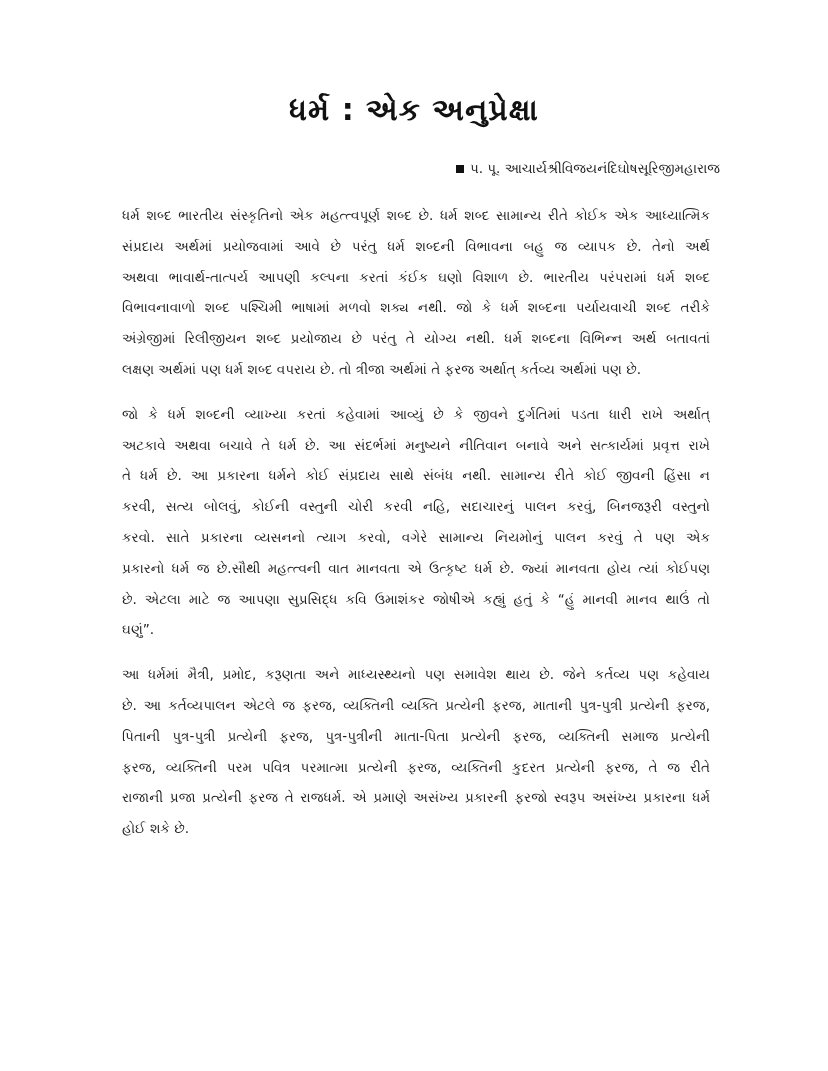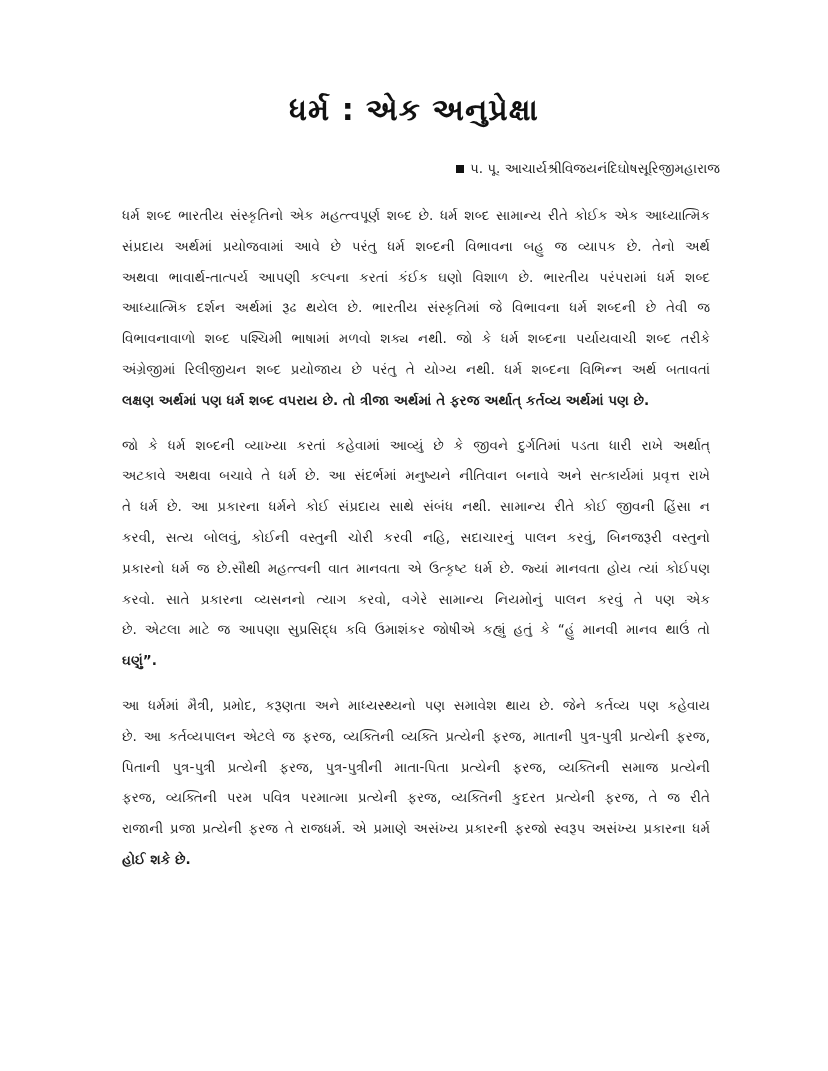--- a/index.html
+++ b/index.html
@@ -21,50 +21,49 @@
     .bullet { display: inline-block; width: 8px; height: 8px; background: #111; }
     .body {
       position: absolute; left: 118px; top: 200px; width: 592px;
     }
     .para {
       margin: 0 0 14px 4px;
       font-size: 13.6px; line-height: 30.8px;
       text-align: justify; color: #1d1d1d;
     }
     .para .line { display: block; text-align: justify; text-align-last: justify; white-space: nowrap; overflow: hidden; }
-    .para .line.last { text-align-last: left; font-weight: bold; }
+    .para .line.last { text-align-last: left; }
   </style>
 </head>
 <body>
 
 <div class="page">
   <div class="title">ધર્મ : એક અનુપ્રેક્ષા</div>
 
   <div class="byline">
     <span class="bullet"></span>
     <span>પ. પૂ. આચાર્યશ્રીવિજયનંદિઘોષસૂરિજીમહારાજ</span>
   </div>
 
   <div class="body">
     <p class="para">
       <span class="line">ધર્મ શબ્દ ભારતીય સંસ્કૃતિનો એક મહત્ત્વપૂર્ણ શબ્દ છે. ધર્મ શબ્દ સામાન્ય રીતે કોઈક એક આધ્યાત્મિક</span>
       <span class="line">સંપ્રદાય અર્થમાં પ્રયોજવામાં આવે છે પરંતુ ધર્મ શબ્દની વિભાવના બહુ જ વ્યાપક છે. તેનો અર્થ</span>
       <span class="line">અથવા ભાવાર્થ-તાત્પર્ય આપણી કલ્પના કરતાં કંઈક ઘણો વિશાળ છે. ભારતીય પરંપરામાં ધર્મ શબ્દ</span>
-      <span class="line">આધ્યાત્મિક દર્શન અર્થમાં રૂઢ થયેલ છે. ભારતીય સંસ્કૃતિમાં જે વિભાવના ધર્મ શબ્દની છે તેવી જ</span>
       <span class="line">વિભાવનાવાળો શબ્દ પશ્ચિમી ભાષામાં મળવો શક્ય નથી. જો કે ધર્મ શબ્દના પર્યાયવાચી શબ્દ તરીકે</span>
       <span class="line">અંગ્રેજીમાં રિલીજીયન શબ્દ પ્રયોજાય છે પરંતુ તે યોગ્ય નથી. ધર્મ શબ્દના વિભિન્ન અર્થ બતાવતાં</span>
       <span class="line last">લક્ષણ અર્થમાં પણ ધર્મ શબ્દ વપરાય છે. તો ત્રીજા અર્થમાં તે ફરજ અર્થાત્ કર્તવ્ય અર્થમાં પણ છે.</span>
     </p>
     <p class="para">
       <span class="line">જો કે ધર્મ શબ્દની વ્યાખ્યા કરતાં કહેવામાં આવ્યું છે કે જીવને દુર્ગતિમાં પડતા ધારી રાખે અર્થાત્</span>
       <span class="line">અટકાવે અથવા બચાવે તે ધર્મ છે. આ સંદર્ભમાં મનુષ્યને નીતિવાન બનાવે અને સત્કાર્યમાં પ્રવૃત્ત રાખે</span>
       <span class="line">તે ધર્મ છે. આ પ્રકારના ધર્મને કોઈ સંપ્રદાય સાથે સંબંધ નથી. સામાન્ય રીતે કોઈ જીવની હિંસા ન</span>
       <span class="line">કરવી, સત્ય બોલવું, કોઈની વસ્તુની ચોરી કરવી નહિ, સદાચારનું પાલન કરવું, બિનજરૂરી વસ્તુનો</span>
+      <span class="line">કરવો. સાતે પ્રકારના વ્યસનનો ત્યાગ કરવો, વગેરે સામાન્ય નિયમોનું પાલન કરવું તે પણ એક</span>
       <span class="line">પ્રકારનો ધર્મ જ છે.સૌથી મહત્ત્વની વાત માનવતા એ ઉત્કૃષ્ટ ધર્મ છે. જ્યાં માનવતા હોય ત્યાં કોઈપણ</span>
-      <span class="line">કરવો. સાતે પ્રકારના વ્યસનનો ત્યાગ કરવો, વગેરે સામાન્ય નિયમોનું પાલન કરવું તે પણ એક</span>
       <span class="line">છે. એટલા માટે જ આપણા સુપ્રસિદ્ધ કવિ ઉમાશંકર જોષીએ કહ્યું હતું કે “હું માનવી માનવ થાઉં તો</span>
       <span class="line last">ઘણું”.</span>
     </p>
     <p class="para">
       <span class="line">આ ધર્મમાં મૈત્રી, પ્રમોદ, કરૂણતા અને માધ્યસ્થ્યનો પણ સમાવેશ થાય છે. જેને કર્તવ્ય  પણ કહેવાય</span>
       <span class="line">છે. આ કર્તવ્યપાલન એટલે જ ફરજ, વ્યક્તિની વ્યક્તિ પ્રત્યેની ફરજ, માતાની પુત્ર-પુત્રી પ્રત્યેની ફરજ,</span>
       <span class="line">પિતાની પુત્ર-પુત્રી પ્રત્યેની ફરજ, પુત્ર-પુત્રીની માતા-પિતા પ્રત્યેની ફરજ, વ્યક્તિની સમાજ પ્રત્યેની</span>
       <span class="line">ફરજ, વ્યક્તિની પરમ પવિત્ર પરમાત્મા પ્રત્યેની ફરજ, વ્યક્તિની કુદરત પ્રત્યેની ફરજ, તે જ રીતે</span>
       <span class="line">રાજાની પ્રજા પ્રત્યેની ફરજ તે રાજધર્મ. એ પ્રમાણે અસંખ્ય પ્રકારની ફરજો સ્વરૂપ અસંખ્ય પ્રકારના ધર્મ</span>
       <span class="line last">હોઈ શકે છે.</span>

